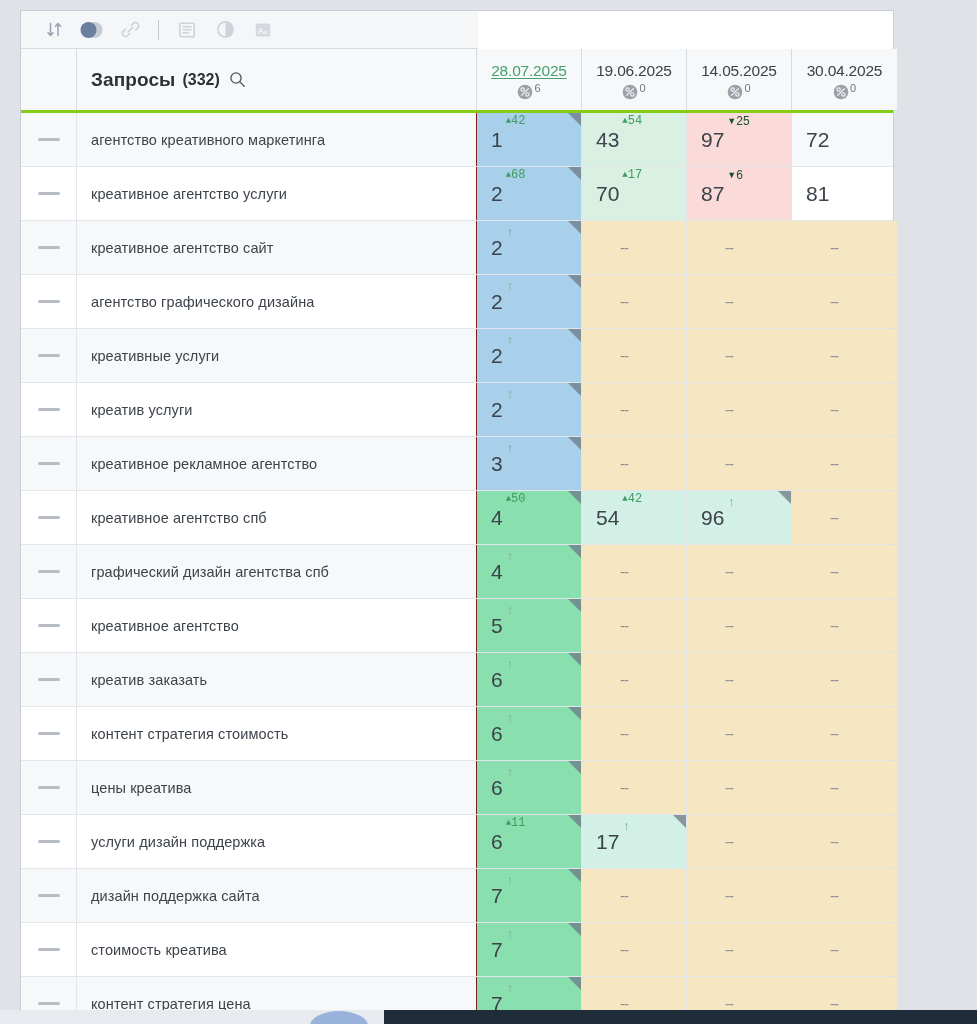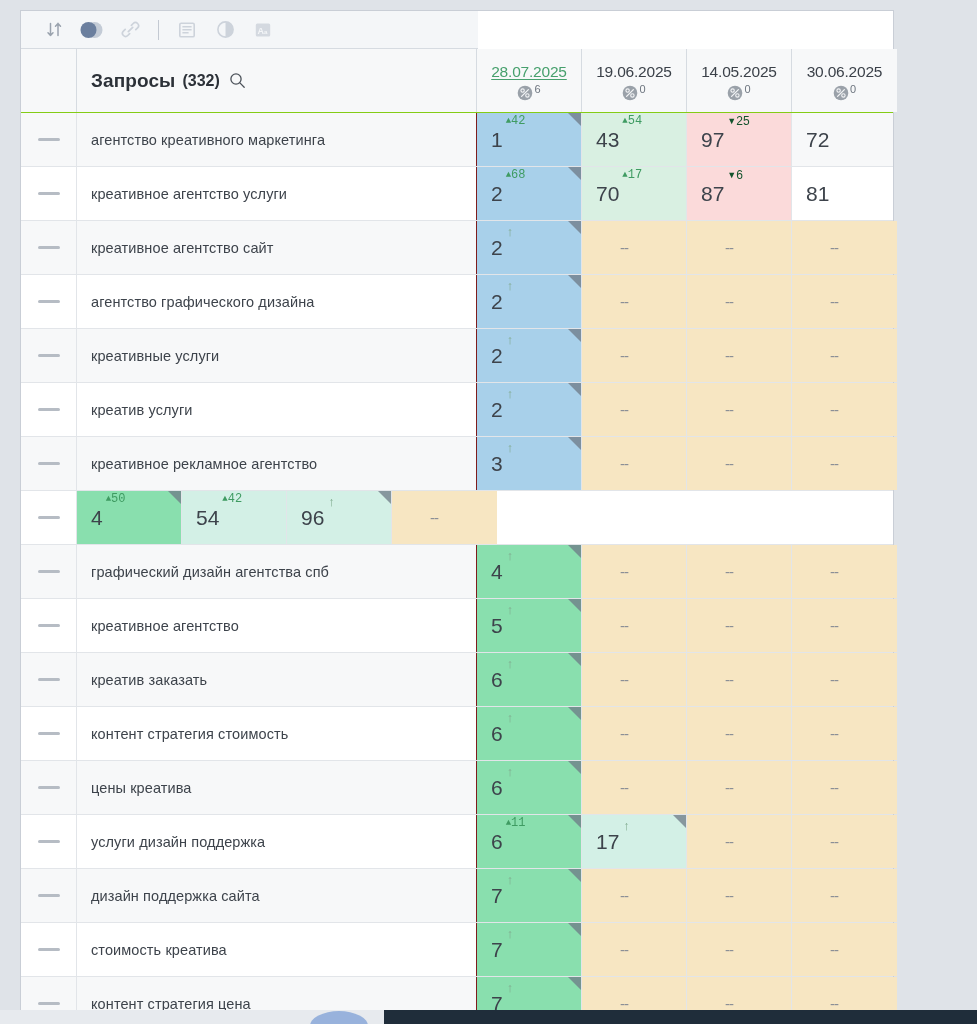--- a/index.html
+++ b/index.html
@@ -50,21 +50,21 @@
   .ico { display: block; }
 
   .col-handle { width: 56px; flex: 0 0 56px; }
   .col-query  { width: 400px; flex: 0 0 400px; }
   .col-date   { width: 105px; flex: 0 0 105px; }
 
   .hrow {
     display: flex;
     height: 64px;
     background: #86efac;
-    border-bottom: 1px solid #84cc16;
+    border-bottom: 3px solid #84cc16;
   }
   .hcell {
     border-right: 1px solid #d6dbe1;
     display: flex;
     align-items: center;
     position: relative;
   }
   .hcell.handle { background: #f7f8f9; }
   .hcell.query {
     padding-left: 14px;
@@ -335,21 +335,21 @@
               <svg width="16" height="16" viewBox="0 0 16 16">
                 <circle cx="8" cy="8" r="7.3" fill="#9aa1a9"></circle>
                 <path d="M4.6 11.4L11.4 4.6" stroke="#f3f4f6" stroke-width="1.25" stroke-linecap="round"></path>
                 <circle cx="5.6" cy="5.6" r="1.7" fill="none" stroke="#f3f4f6" stroke-width="1.1"></circle>
                 <circle cx="10.4" cy="10.4" r="1.7" fill="none" stroke="#f3f4f6" stroke-width="1.1"></circle>
               </svg>
               <span class="num">0</span>
             </span>
           </div>
           <div class="hcell date col-date">
-            <span class="date-label">30.06.2025</span>
+            <span class="date-label">30.04.2025</span>
             <span class="date-sub">
               <svg width="16" height="16" viewBox="0 0 16 16">
                 <circle cx="8" cy="8" r="7.3" fill="#9aa1a9"></circle>
                 <path d="M4.6 11.4L11.4 4.6" stroke="#f3f4f6" stroke-width="1.25" stroke-linecap="round"></path>
                 <circle cx="5.6" cy="5.6" r="1.7" fill="none" stroke="#f3f4f6" stroke-width="1.1"></circle>
                 <circle cx="10.4" cy="10.4" r="1.7" fill="none" stroke="#f3f4f6" stroke-width="1.1"></circle>
               </svg>
               <span class="num">0</span>
             </span>
           </div>
@@ -512,20 +512,23 @@
             <span class="empty-dash">--</span>
           </div>
           <div class="cell val col-date bg-cream">
             <span class="empty-dash">--</span>
           </div>
         </div>
         <div class="trow">
           <div class="cell handle col-handle">
             <span class="dash-handle"></span>
           </div>
+          <div class="cell query col-query">
+            <span class="q-text">креативное агентство спб</span>
+          </div>
           <div class="cell val col-date bg-green">
             <span class="valnum">4</span>
             <span class="delta up"><span class="mk">▲</span><span>50</span></span>
             <span class="corner"></span>
           </div>
           <div class="cell val col-date bg-mint">
             <span class="valnum">54</span>
             <span class="delta up"><span class="mk">▲</span><span>42</span></span>
           </div>
           <div class="cell val col-date bg-mint">

